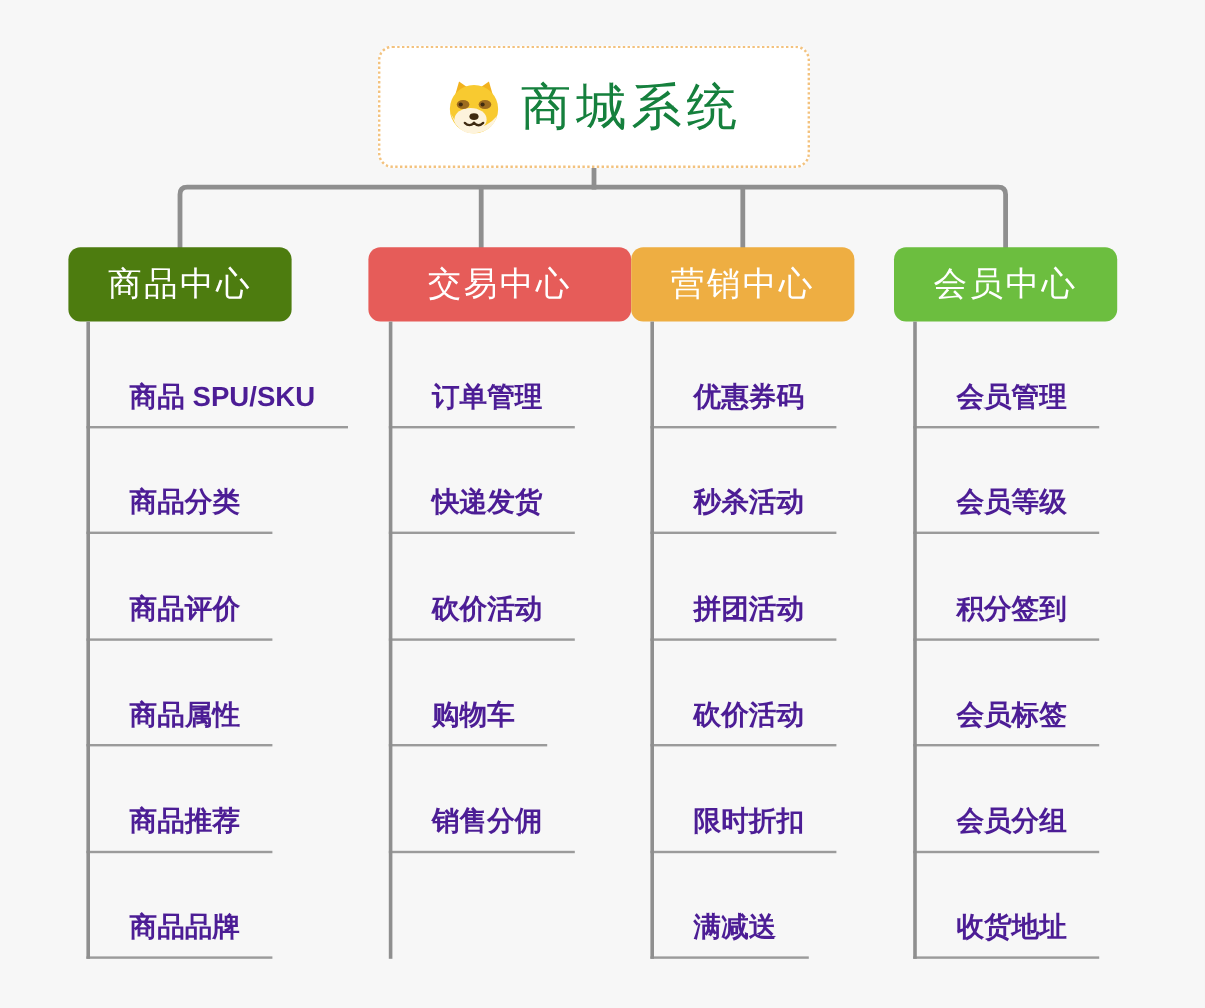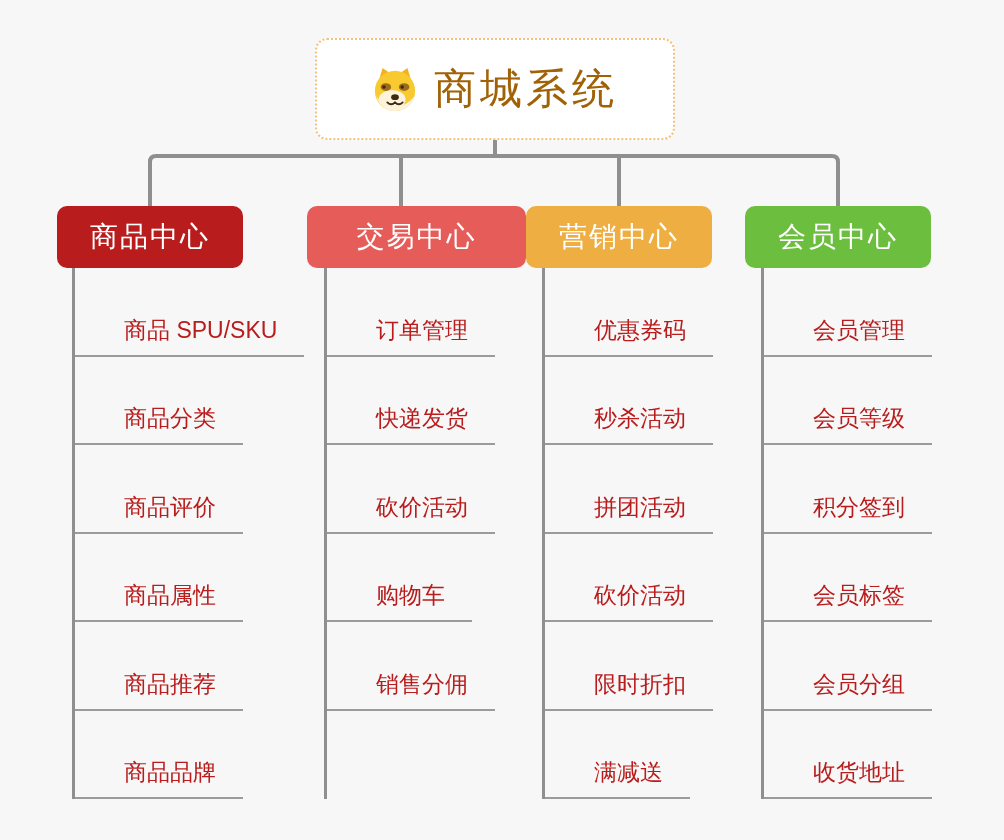--- a/index.html
+++ b/index.html
@@ -32,24 +32,25 @@
   
   .branch-col{position:absolute;top:268px;height:531px;}
   .bc-1{left:72px;}
   .bc-2{left:324px;}
   .bc-3{left:542px;}
   .bc-4{left:761px;}
   .trunk{position:absolute;left:0;top:0;width:3px;height:100%;background:#909090;}
   .leaf{height:88.5px;display:flex;align-items:flex-end;}
   .leaf-text{
     display:inline-block;white-space:nowrap;
-    font-size:23px;color:#b91c1c;
-    padding:0 27px 9px 52px;
+    font-size:23px;color:#4c1d95;
+    padding:0 27px 9px 36px;
     border-bottom:2px solid #9B9B9B;
     cursor:pointer;
+    font-weight:bold;
   }
 </style>
 </head>
 <body>
 
 <div class="canvas" style="background: rgb(247, 247, 247);">
 
   <svg class="connectors" viewBox="0 0 1004 840" xmlns="http://www.w3.org/2000/svg">
     <path d="M495 140 L495 158" stroke-width="4" fill="none" stroke="#8F8F8F"></path>
     <path d="M150 208 L150 162 Q150 156 156 156 L832 156 Q838 156 838 162 L838 208" stroke-width="4" fill="none" stroke="#8F8F8F"></path>
@@ -66,24 +67,24 @@
         <path d="M4 30 Q10 48 24 47 Q40 46 44 32 Q34 44 20 42 Q8 40 4 30 Z" fill="#FDF3DC"></path>
         <ellipse cx="21" cy="35" rx="14" ry="10" fill="#FDF3DC"></ellipse>
         <ellipse cx="14.5" cy="22" rx="5.5" ry="4" fill="#9C6B1F"></ellipse>
         <circle cx="12.5" cy="22" r="1.8" fill="#3F2A10"></circle>
         <ellipse cx="33.5" cy="22" rx="5.5" ry="4" fill="#9C6B1F"></ellipse>
         <circle cx="31.5" cy="22" r="1.8" fill="#3F2A10"></circle>
         <ellipse cx="24" cy="32.5" rx="4" ry="3" fill="#3F2A10"></ellipse>
         <path d="M16 38 Q20 42 24 38 Q28 42 32 38" stroke="#3F2A10" stroke-width="2" fill="none" stroke-linecap="round"></path>
       </svg>
     </span>
-    <span class="root-label" style="color: #a16207;">商城系统</span>
+    <span class="root-label" style="color: #15803d;">商城系统</span>
   </div>
 
-  <div class="branch-node bn-1" style="background-color: #b91c1c;">
+  <div class="branch-node bn-1" style="background-color: #4d7c0f;">
     <span>商品中心</span>
   </div>
   <div class="branch-node bn-2" style="background-color: rgb(230, 92, 89);">
     <span>交易中心</span>
   </div>
   <div class="branch-node bn-3" style="background-color: rgb(238, 174, 66);">
     <span>营销中心</span>
   </div>
   <div class="branch-node bn-4" style="background-color: rgb(108, 190, 63);">
     <span>会员中心</span>

